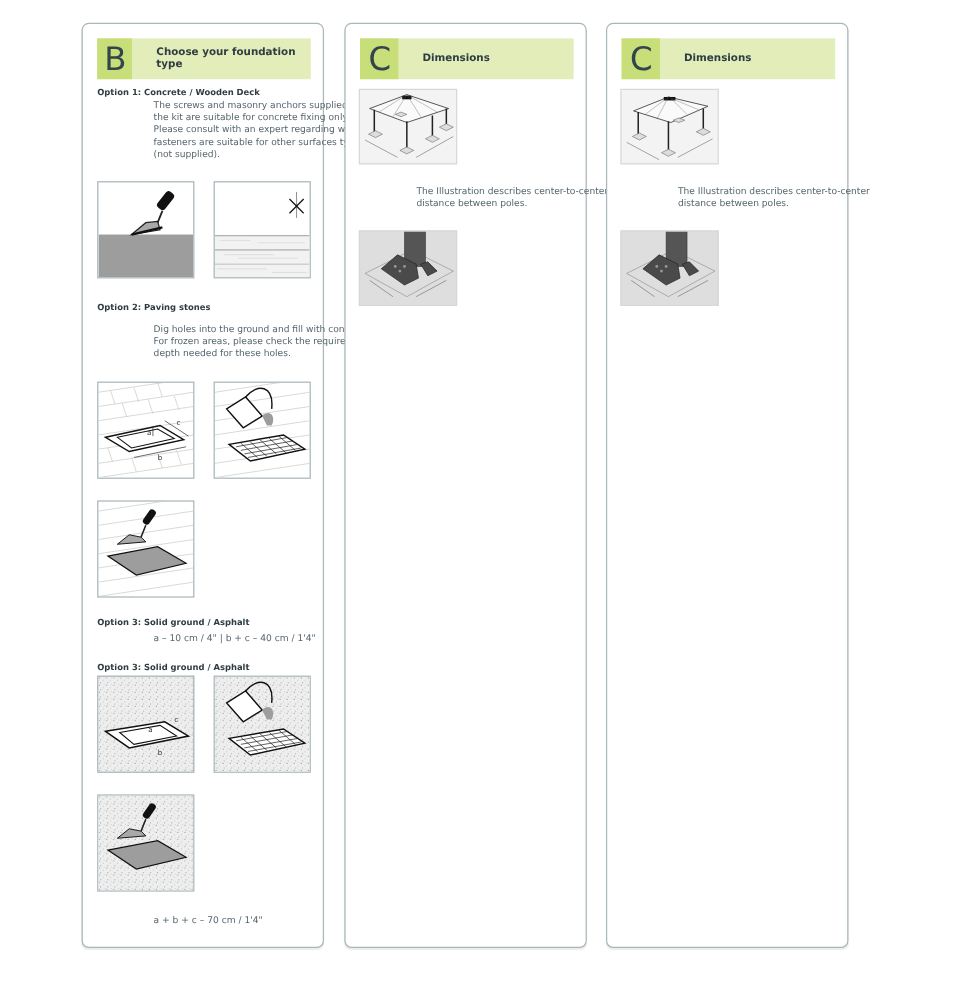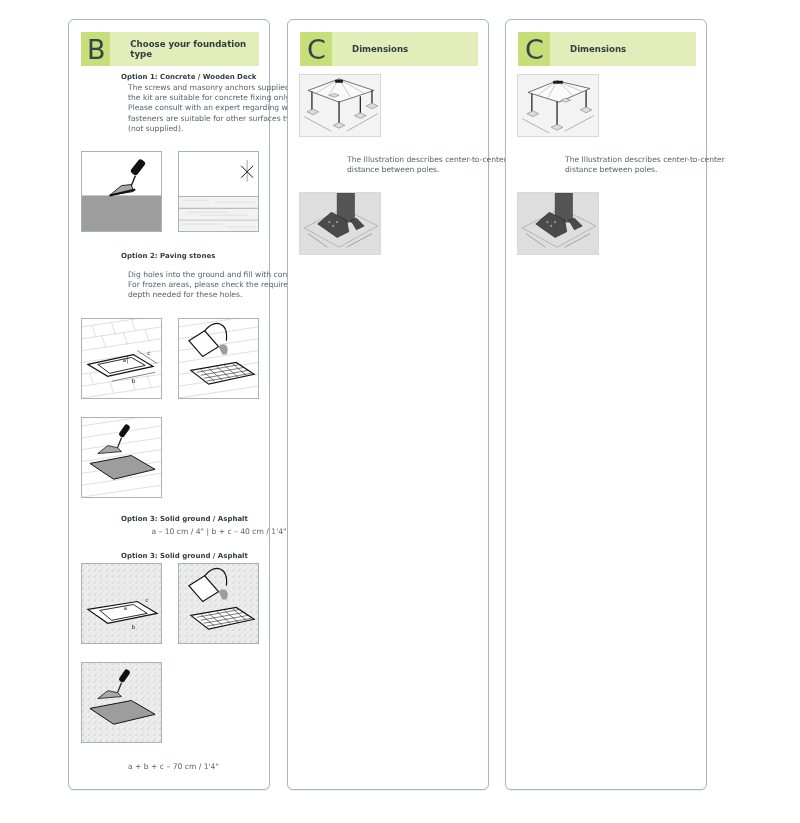--- a/index.html
+++ b/index.html
@@ -2,21 +2,21 @@
 <html><head>
 <meta charset="utf-8">
 <style>
   html, body { margin:0; padding:0; background:#ffffff; }
   body { width:800px; height:823px; position:relative; font-family:"DejaVu Sans", sans-serif; color:#3f5560; overflow:hidden; }
   .panel { position:absolute; top:19px; width:202px; height:771px; border:1px solid #a9b6ba; border-radius:6px; box-sizing:border-box; background:#fff; box-shadow:0 1px 1px rgba(0,0,0,0.08); }
   .p1 { left:68px; } .p2 { left:287px; } .p3 { left:505px; }
   .hdr { position:absolute; left:12px; top:12px; width:178px; height:34px; background:#e2edba; display:flex; align-items:center; }
   .hdr .letter { width:32px; height:34px; background:#c7de79; color:#33454c; font-size:27px; font-weight:normal; display:flex; align-items:center; justify-content:center; font-family:"DejaVu Sans", sans-serif; letter-spacing:-1px; }
   .hdr .title { margin-left:20px; font-size:8.6px; font-weight:bold; color:#2f3d42; }
-  .subh { position:absolute; left:12px; font-size:7px; font-weight:bold; color:#2f3d42;margin-left:40px; }
+  .subh { position:absolute; left:12px; font-size:7px; font-weight:bold; color:#2f3d42; }
   .body-text { position:absolute; left:27px; width:182px; font-size:7.6px; line-height:10.2px; color:#55666d;margin-left:32px; }
   .fig { position:absolute; width:81px; height:81px; border:1px solid #a6b4b8; box-sizing:border-box; background:#fff; overflow:hidden; }
   .fig svg { display:block; width:100%; height:100%; }
   .thumb { position:absolute; left:11px; width:82px; height:63px; border:1px solid #d5d9da; box-sizing:border-box; background:#f4f4f4; overflow:hidden; }
   .thumb svg { display:block; width:100%; height:100%; }
 </style>
 </head>
 <body>
 
 <div class="panel p1">
@@ -104,21 +104,21 @@
         <path d="M0 8 L80 -4 M0 20 L80 8 M0 32 L80 20 M0 44 L80 32 M0 56 L80 44 M0 68 L80 56 M0 80 L80 68"></path>
       </g>
       <path d="M8 46 L50 38 L74 52 L32 62 Z" fill="#9d9d9d" stroke="#111" stroke-width="1"></path>
       <path d="M16 36 L26 28 L36 30 L40 34 Z" fill="#a8a8a8" stroke="#111" stroke-width="0.8"></path>
       <path d="M36 30 L40 20" stroke="#222" stroke-width="1.3"></path>
       <rect x="40" y="6" width="6" height="14" rx="2.5" fill="#111" transform="rotate(35 43 13)"></rect>
     </svg>
   </div>
 
   <div class="subh" style="top:495px;">Option 3: Solid ground / Asphalt</div>
-  <div class="body-text" style="top:507px;text-align:center;">a – 10 cm / 4" | b + c – 40 cm / 1'4"</div>
+  <div class="body-text" style="top:507px;">a – 10 cm / 4" | b + c – 40 cm / 1'4"</div>
 
   <div class="subh" style="top:532px;">Option 3: Solid ground / Asphalt</div>
 
   <div class="fig" style="left:12px; top:543px; background:#ececec;">
     <svg viewBox="0 0 80 80">
       <defs>
         <pattern id="speck" width="6" height="6" patternUnits="userSpaceOnUse">
           <rect width="6" height="6" fill="#eeeeee"></rect>
           <circle cx="1" cy="1" r="0.5" fill="#888"></circle>
             <circle cx="4" cy="3" r="0.4" fill="#aaa"></circle>

